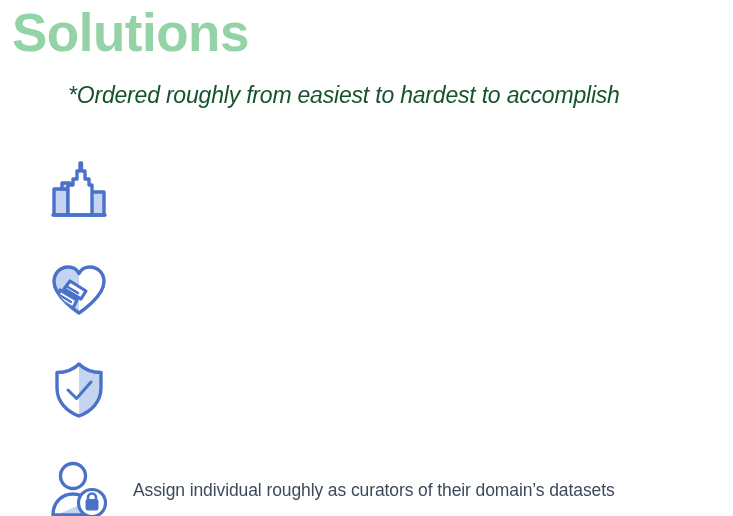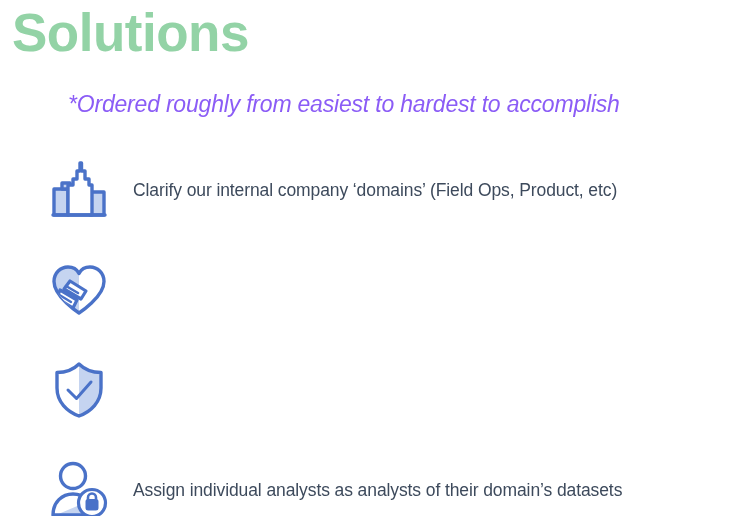--- a/index.html
+++ b/index.html
@@ -30,25 +30,25 @@
     font-weight: bold;
     letter-spacing: -0.5px;
     line-height: 1.1;
     color: #93d3a6;
     white-space: nowrap;
   }
 
   .page-subtitle {
     position: absolute;
     left: 68px;
-    top: 91px;
+    top: 82px;
     font-size: 23px;
     font-style: italic;
     font-weight: 400;
-    color: #8b5cf6;
+    color: #14532d;
     white-space: nowrap;
     letter-spacing: -0.2px;
   }
 
   
   .solution-list {
     position: absolute;
     left: 0;
     top: 140px;
     width: 733px;
@@ -105,21 +105,20 @@
             <path d="M14 24 H22 V30 H14 Z"></path>
 
             <path d="M42 33 H56 V56 H42 Z"></path>
           </g>
 
           <path d="M20 26 H25 V20 H29 V12 H32 V4 H33.5 V12 H37 V20 H41 V26 H44 V56 H20 Z" fill="#ffffff" stroke="#4a72c8" stroke-width="3.4" stroke-linejoin="round" stroke-linecap="round"></path>
 
           <path d="M5 56 H57" fill="none" stroke="#4a72c8" stroke-width="3.4" stroke-linecap="round"></path>
         </svg>
       </span>
-      <span class="solution-text">Clarify our internal company ‘domains’ (Field Ops, Product, etc)</span>
     </div>
 
     <div class="solution-item">
       <span class="solution-icon">
         <svg viewBox="0 0 62 62" width="62" height="62">
           <defs>
             <clipPath id="heartClip">
               <path d="M31 54 C31 54 6 38 6 22.5 C6 14 12.5 8 20 8 C25 8 29 10.6 31 14.4
                        C33 10.6 37 8 42 8 C49.5 8 56 14 56 22.5 C56 38 31 54 31 54 Z"></path>
             </clipPath>
@@ -185,17 +184,17 @@
           </g>
           <path d="M5 56 C5 43 14 35 25 35 C36 35 45 43 45 56 Z" fill="none" stroke="#4a72c8" stroke-width="3.4" stroke-linejoin="round"></path>
 
           <circle cx="44" cy="44" r="13.5" fill="#ffffff" stroke="#4a72c8" stroke-width="3.2"></circle>
 
           <path d="M40 41 L40 38.5 C40 36.2 41.8 34.5 44 34.5 C46.2 34.5 48 36.2 48 38.5 L48 41" fill="none" stroke="#4a72c8" stroke-width="2.6" stroke-linecap="round"></path>
 
           <rect x="38.5" y="41" width="11" height="9.5" rx="1.6" fill="#4a72c8" stroke="#4a72c8" stroke-width="2" stroke-linejoin="round"></rect>
         </svg>
       </span>
-      <span class="solution-text">Assign individual analysts as analysts of their domain’s datasets</span>
+      <span class="solution-text">Assign individual roughly as curators of their domain’s datasets</span>
     </div>
 
   </div>
 </div>
 
 </body></html>

